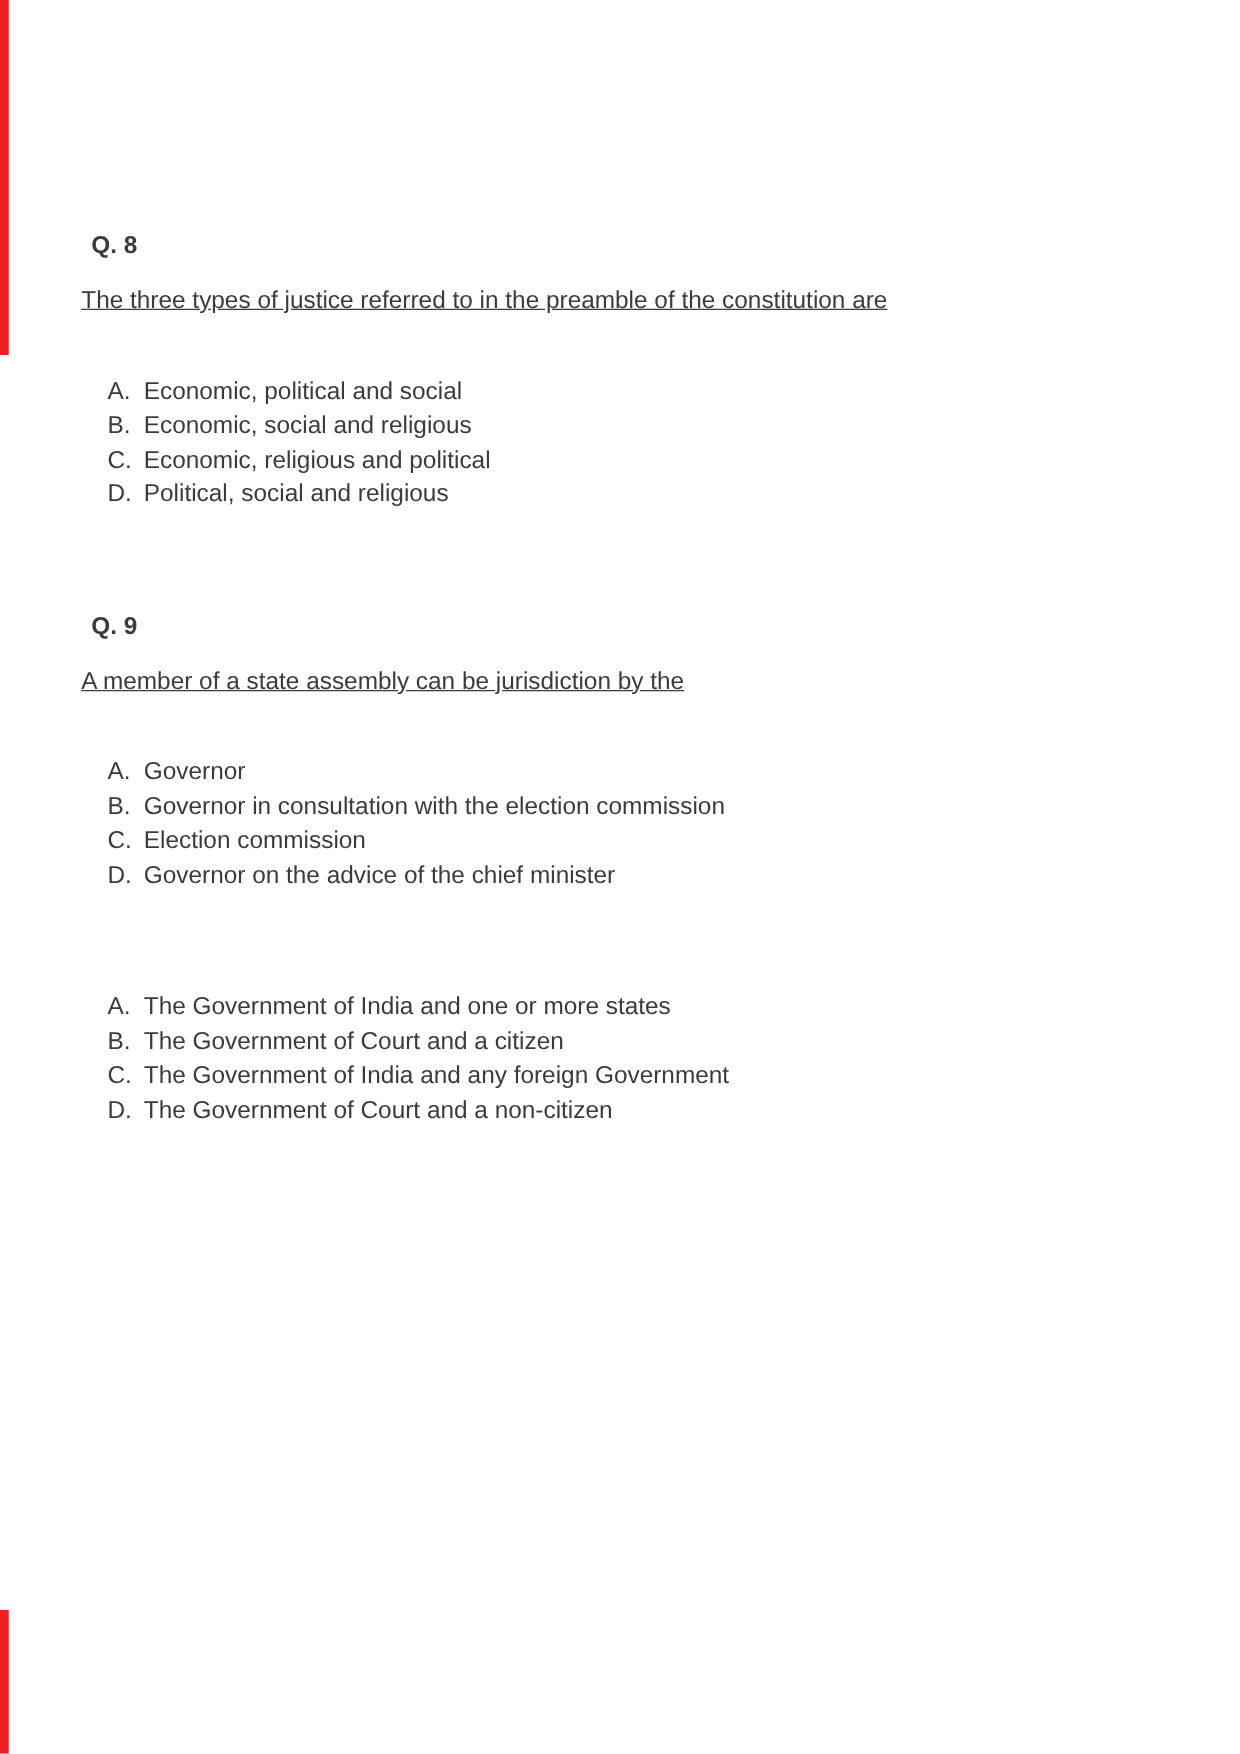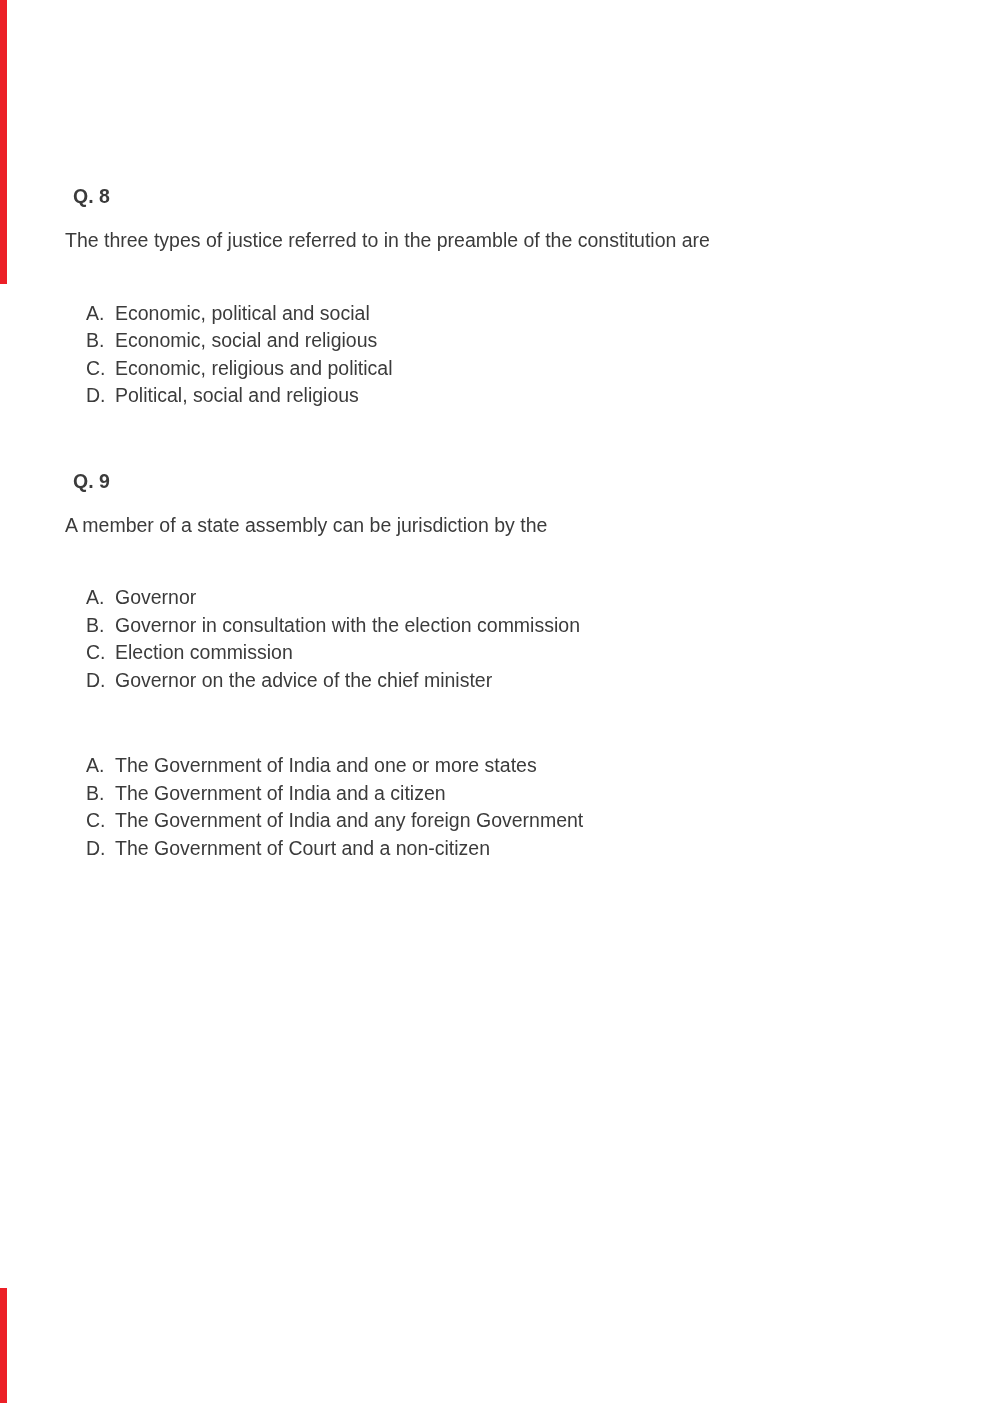--- a/index.html
+++ b/index.html
@@ -25,33 +25,34 @@
   .edge-bar.top { top: 0; height: 284px; }
   .edge-bar.bottom { top: 1288px; height: 115px; }
 
   .content {
     position: absolute;
     left: 65px;
     right: 65px;
     top: 183px;
   }
   .question { margin: 0; }
-  .question + .question { margin-top: 58px; }
+  .question + .question { margin-top: 78px; }
 
   .q-title {
     padding-left: 8px;
     line-height: 27px;
     font-size: 19.5px;
     white-space: pre;
     font-weight: bold;
   }
   .q-text {
     margin-top: 17px;
     line-height: 27.5px;
     text-align: justify;
+    text-decoration: underline;
   }
   .options {
     margin-top: 45px;
   }
   .option-row {
     display: flex;
     line-height: 27.5px;
   }
   .option-letter {
     flex: none;
@@ -117,21 +118,21 @@
   </div>
 
   <div class="question">
     <div class="options">
       <div class="option-row">
         <span class="option-letter">A.</span>
         <span class="option-text">The Government of India and one or more states</span>
       </div>
       <div class="option-row">
         <span class="option-letter">B.</span>
-        <span class="option-text">The Government of India and a citizen</span>
+        <span class="option-text">The Government of Court and a citizen</span>
       </div>
       <div class="option-row">
         <span class="option-letter">C.</span>
         <span class="option-text">The Government of India and any foreign Government</span>
       </div>
       <div class="option-row">
         <span class="option-letter">D.</span>
         <span class="option-text">The Government of Court and a non-citizen</span>
       </div>
     </div>

